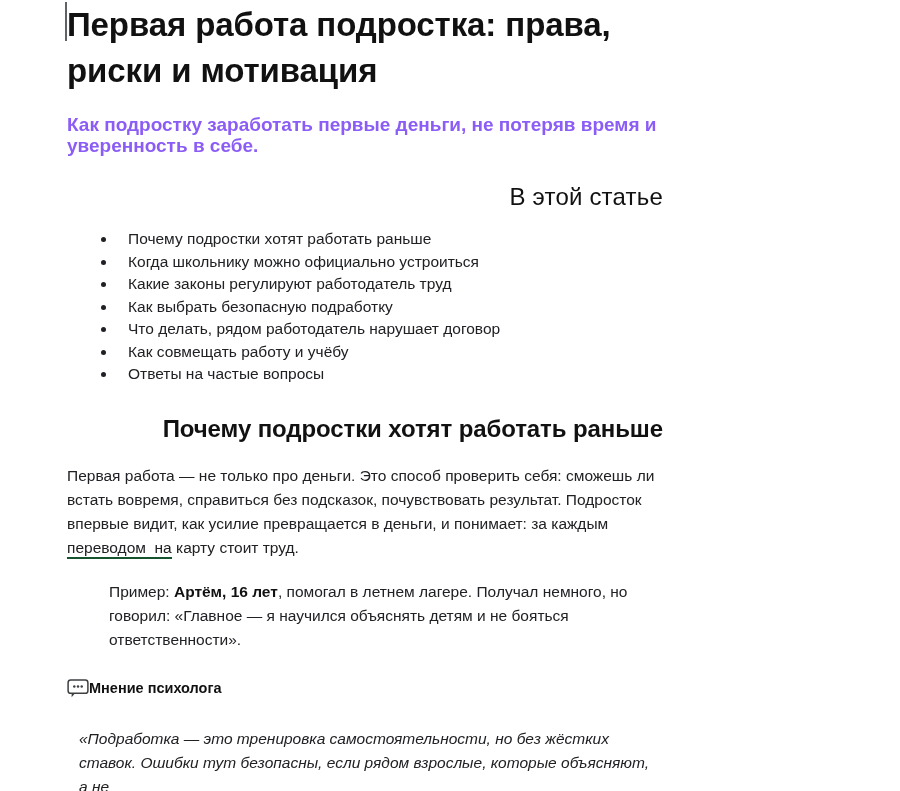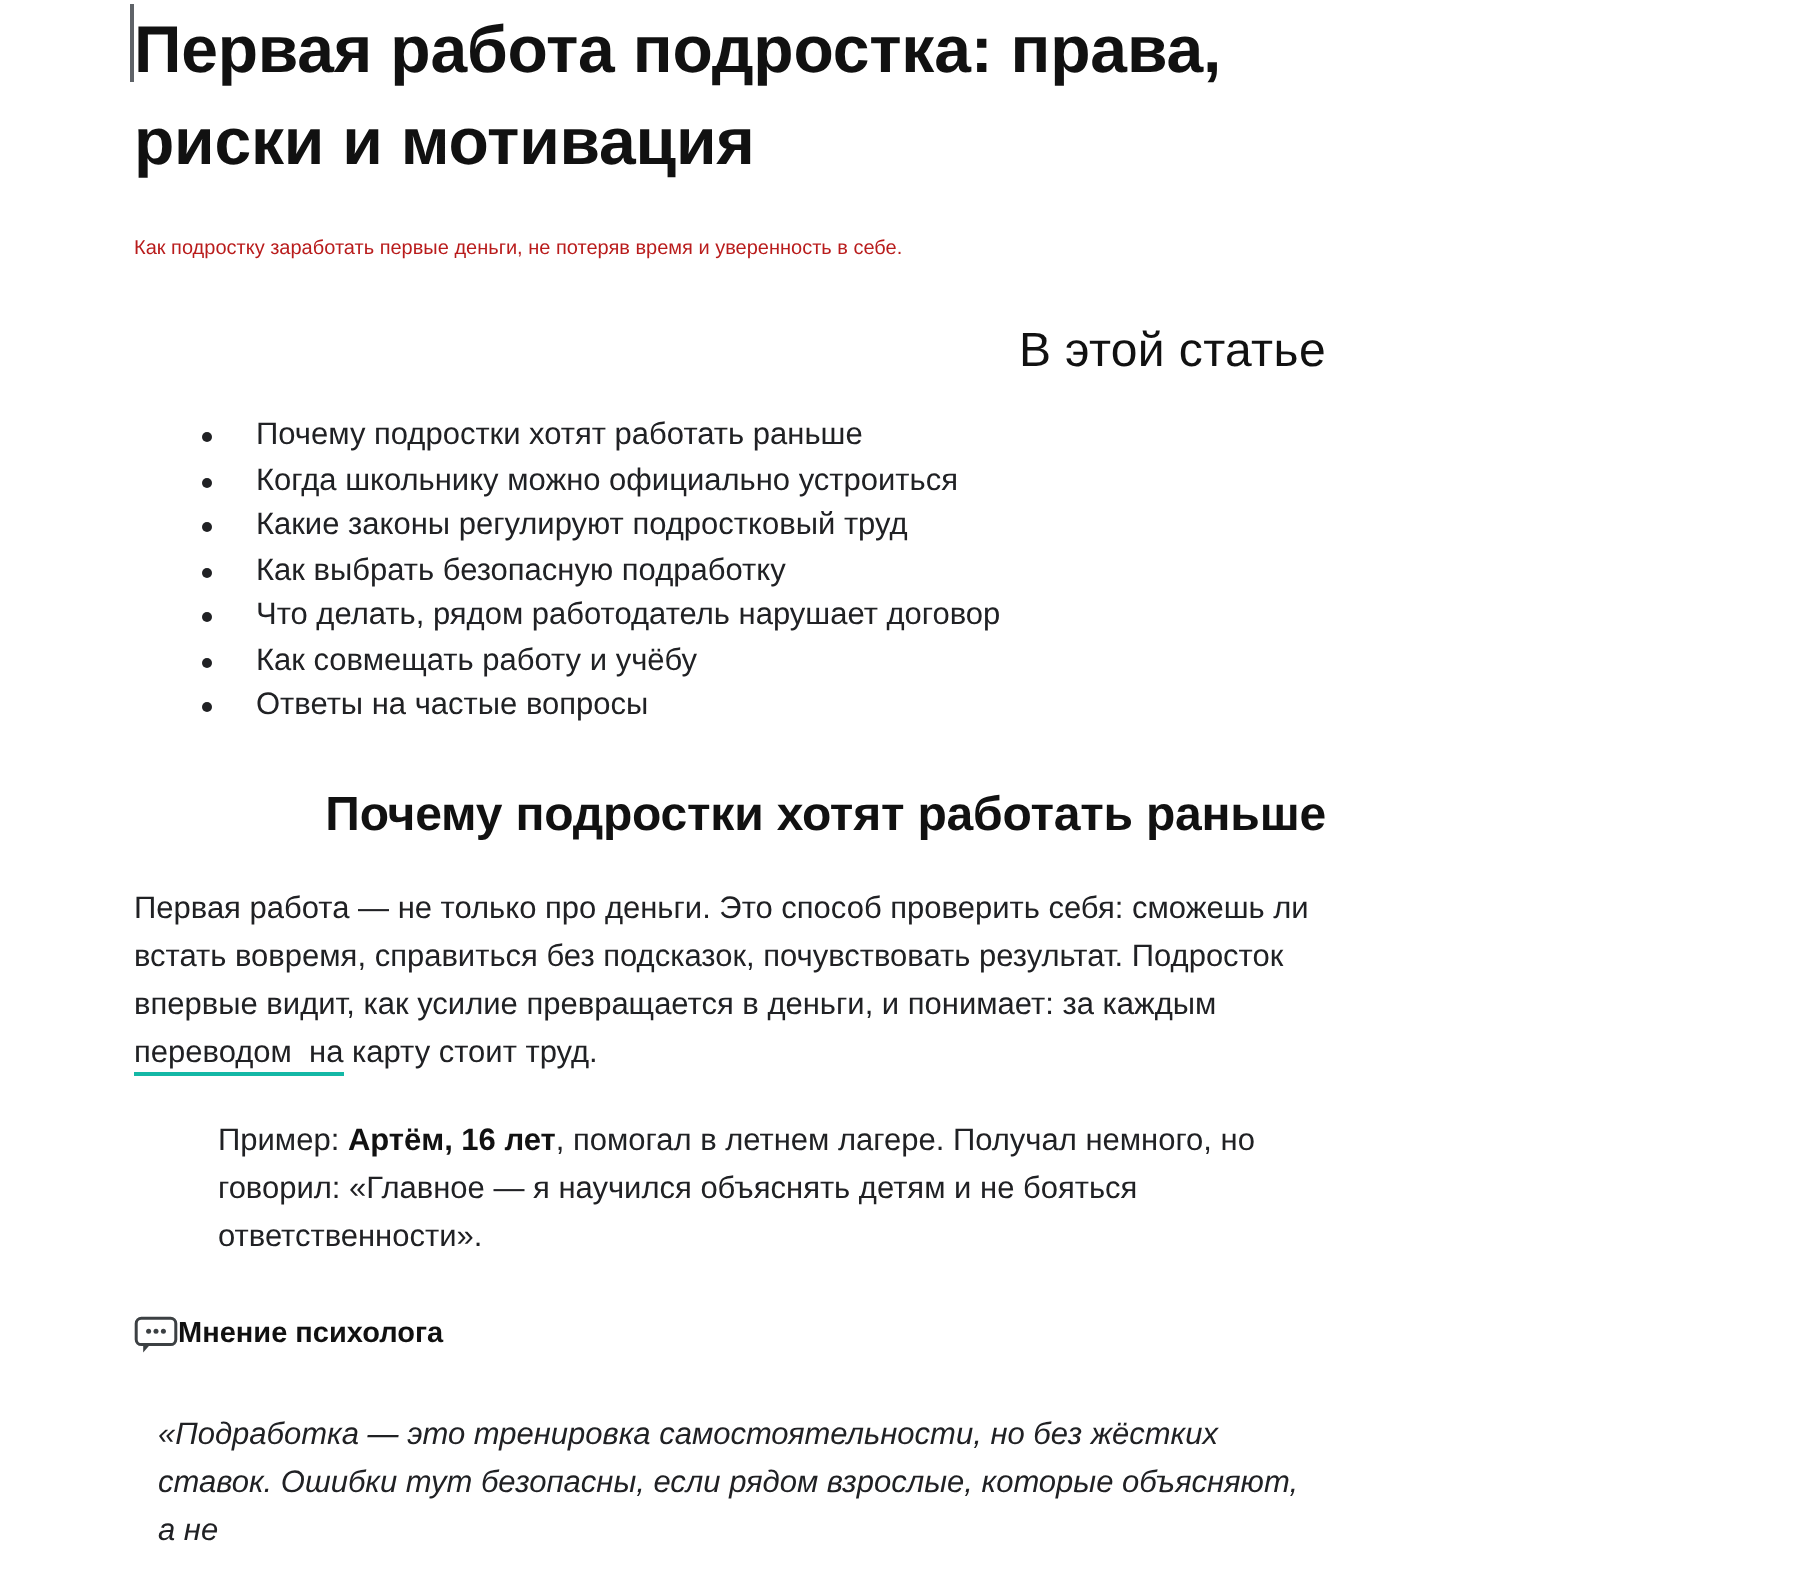--- a/index.html
+++ b/index.html
@@ -45,24 +45,24 @@
     font-stretch: condensed;
     letter-spacing: -0.1px;
     color: #111111;
     max-width: 700px;
   }
 
   
   .doc-subtitle {
     margin: 0;
     padding-top: 20px;
-    font-size: 10px;
+    font-size: 19px;
     line-height: 21px;
-    font-weight: 400;
-    color: #b91c1c;
+    font-weight: 700;
+    color: #8b5cf6;
     max-width: 752px;
   }
 
   
   .h2 {
     margin: 0;
     font-size: 24px;
     line-height: 30px;
     color: #111111;
     max-width: 752px;
@@ -112,21 +112,21 @@
     max-width: 752px;
   }
   .para.first { padding-top: 20px; }
   .para.gap   { padding-top: 20px; margin-left: 42px; }
 
   .para b { font-weight: 700; color: #111111; }
 
   a.inline-link {
     color: #202124;
     text-decoration: none;
-    border-bottom: 2px solid #14b8a6;
+    border-bottom: 2px solid #14532d;
     padding-bottom: 1px;
     white-space: pre;
   }
 
   
   .callout-head {
     display: flex;
     align-items: center;
     gap: 0;
     padding-top: 27px;
@@ -163,21 +163,21 @@
 
   <h1 class="doc-title">Первая работа подростка: права, риски и мотивация</h1>
 
   <p class="doc-subtitle">Как подростку заработать первые деньги, не потеряв время и уверенность в себе.</p>
 
   <h2 class="h2 light">В этой статье</h2>
 
   <ul class="toc">
     <li>Почему подростки хотят работать раньше</li>
     <li>Когда школьнику можно официально устроиться</li>
-    <li>Какие законы регулируют подростковый труд</li>
+    <li>Какие законы регулируют работодатель труд</li>
     <li>Как выбрать безопасную подработку</li>
     <li>Что делать, рядом работодатель нарушает договор</li>
     <li>Как совмещать работу и учёбу</li>
     <li>Ответы на частые вопросы</li>
   </ul>
 
   <h2 class="h2 strong">Почему подростки хотят работать раньше</h2>
 
   <p class="para first"><span>Первая работа — не только про деньги. Это способ проверить себя: сможешь ли встать вовремя, справиться без подсказок, почувствовать результат. Подросток впервые видит, как усилие превращается в деньги, и понимает: за каждым </span><a class="inline-link" href="#">переводом  на</a><span> карту стоит труд.</span></p>
 

